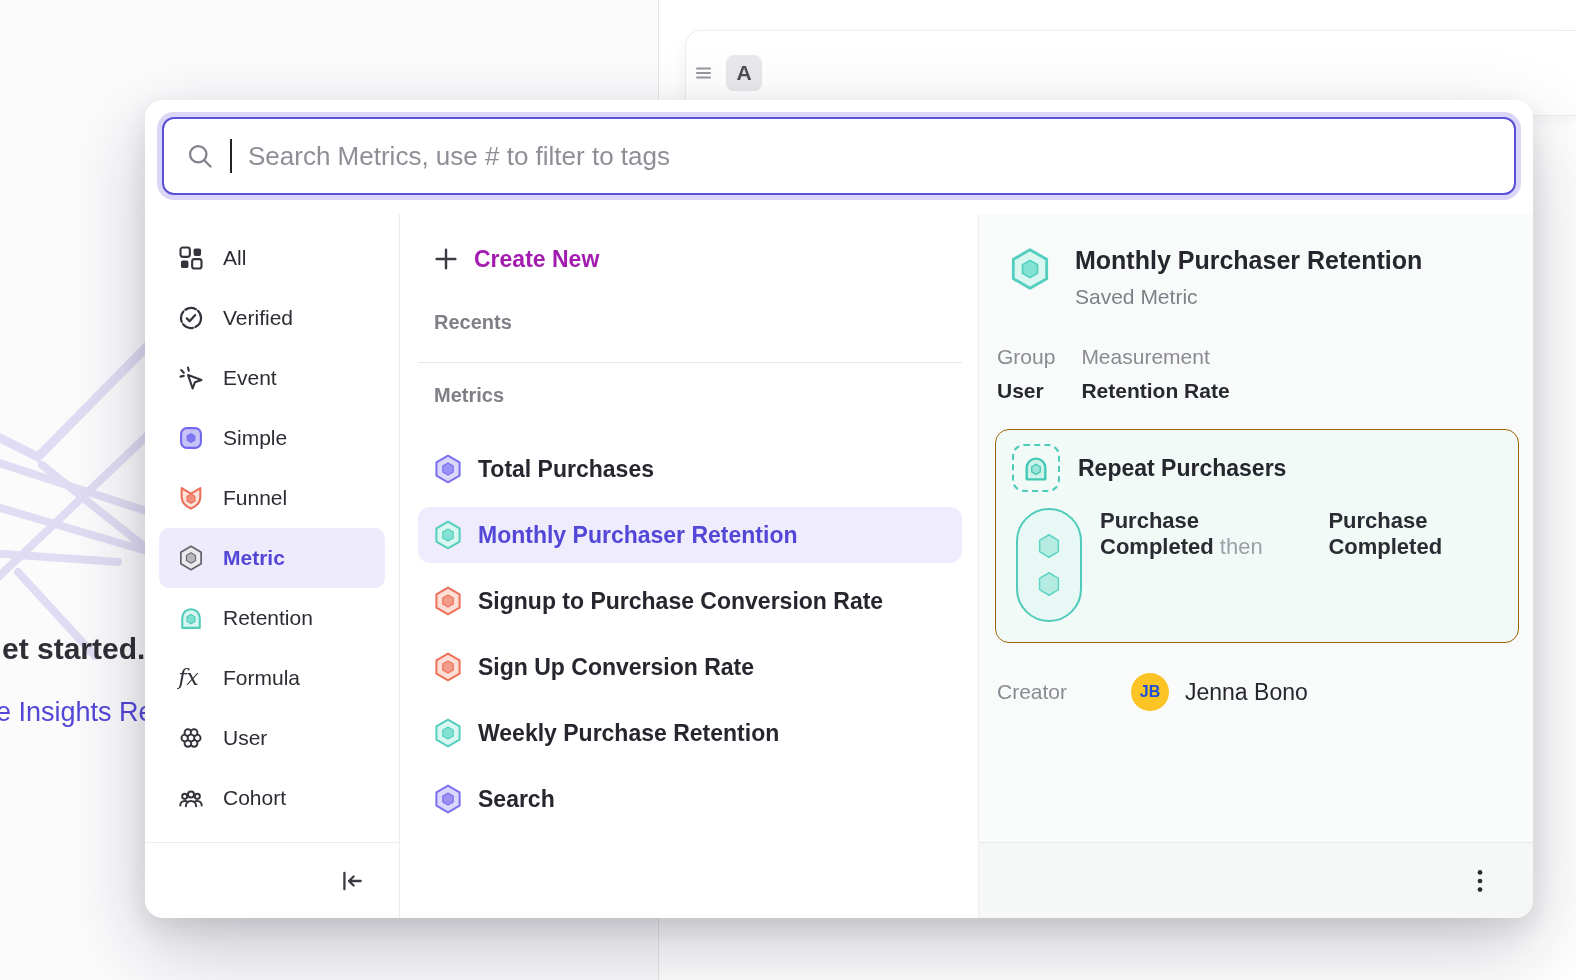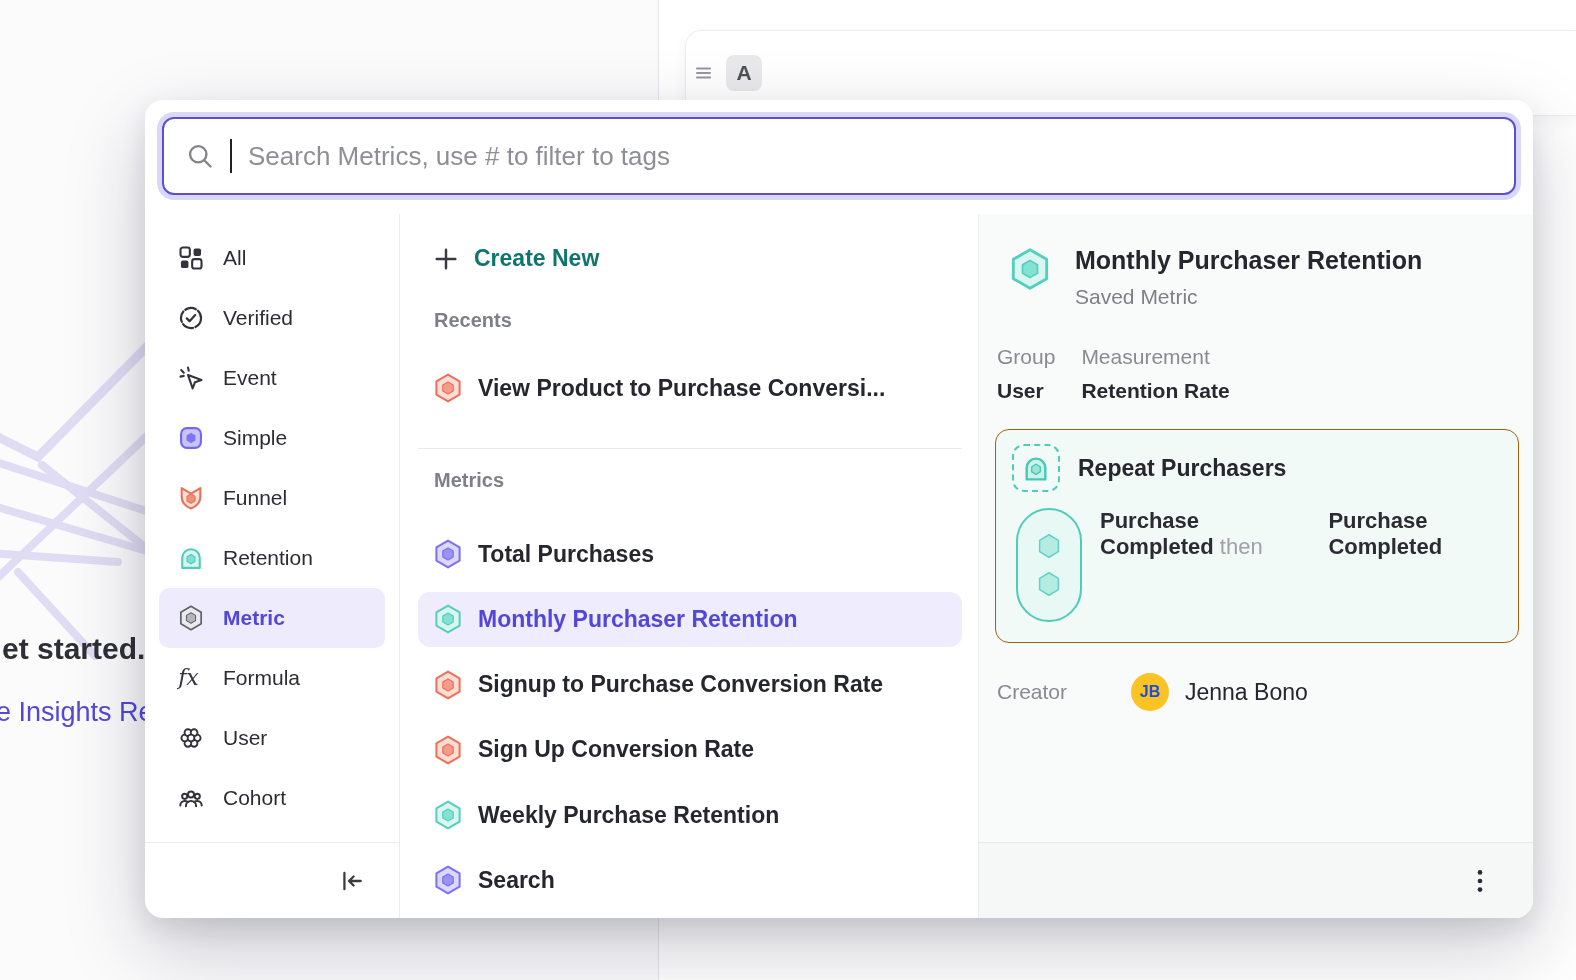--- a/index.html
+++ b/index.html
@@ -44,21 +44,21 @@
   .sb-icon { width:28px; height:28px; flex:0 0 auto; }
   .sb-footer { margin-top:auto; border-top:1px solid #ededf0; height:76px; display:flex; align-items:center; justify-content:flex-end; padding-right:34px; }
 
   
   .list-col { flex:1; display:flex; flex-direction:column; padding-top:16px; min-width:0; }
   .row { height:56px; margin:0 16px 10px 18px; border-radius:12px; display:flex; align-items:center; gap:14px; padding:0 14px; cursor:pointer; }
   .row.selected { background:#efecfd; }
   .row .r-label { font-size:23px; font-weight:600; color:#26262e; white-space:nowrap; overflow:hidden; text-overflow:ellipsis; }
   .row.selected .r-label { color:#5347d8; }
   .create-row { height:58px; margin:0 16px 0 18px; display:flex; align-items:center; gap:14px; padding:0 14px; cursor:pointer; }
-  .create-row .r-label { font-size:23px; font-weight:600; color:#0f766e; }
+  .create-row .r-label { font-size:23px; font-weight:600; color:#a21caf; }
   .sec-heading { font-size:20px; font-weight:600; color:#7f7f88; margin:16px 0 0 34px; height:36px; display:flex; align-items:center; }
   .sec-heading.recents { margin-top:16px; }
   .sec-heading.metrics { margin-top:14px; margin-bottom:28px; }
   .list-divider { border-top:1px solid #e9e9ec; margin:22px 16px 0 18px; }
   .recents-item { margin-top:22px; }
   .hx { width:32px; height:32px; flex:0 0 auto; }
   .purple { --hf:#dcd8fb; --hs:#7b70f0; --hif:#9a92f4; }
   .teal   { --hf:#d9f6f1; --hs:#54cfbd; --hif:#83e2d4; }
   .orange { --hf:#fcded7; --hs:#ee7058; --hif:#f29c89; }
   .grayhx { --hf:#ebebee; --hs:#63636b; --hif:#b5b5bc; }
@@ -181,33 +181,33 @@
       </div>
 
       <div class="sb-item">
         <svg class="sb-icon" viewBox="0 0 24 24">
           <path d="M4 3.5 L12 8.2 L20 3.5 V11 C20 16.5 16.5 19.3 12 21 C7.5 19.3 4 16.5 4 11 Z" fill="#fbe3dc" stroke="#ed6f58" stroke-width="1.8" stroke-linejoin="round"></path>
           <path d="M12 8.6 15.4 10.6 v4 L12 16.6 8.6 14.6 v-4 Z" fill="#f0907b" stroke="#ed6f58" stroke-width="1"></path>
         </svg>
         <span class="sb-label">Funnel</span>
       </div>
 
+      <div class="sb-item selected">
+        <svg class="sb-icon grayhx">
+            <use href="#sym-hex"></use>
+          </svg>
+        <span class="sb-label">Metric</span>
+      </div>
+
       <div class="sb-item">
         <svg class="sb-icon" viewBox="0 0 24 24">
           <path d="M4.5 20.5 V12 a7.5 7.5 0 0 1 15 0 v8.5 Z" fill="#d9f5f0" stroke="#4fccba" stroke-width="1.8" stroke-linejoin="round"></path>
           <path d="M12 9 15.4 11 v4 L12 17 8.6 15 v-4 Z" fill="#7fe0d1" stroke="#4fccba" stroke-width="1"></path>
         </svg>
         <span class="sb-label">Retention</span>
-      </div>
-
-      <div class="sb-item selected">
-        <svg class="sb-icon grayhx">
-            <use href="#sym-hex"></use>
-          </svg>
-        <span class="sb-label">Metric</span>
       </div>
 
       <div class="sb-item">
         <svg class="sb-icon" viewBox="0 0 24 24">
           <text x="1" y="18" font-size="19" font-style="italic" fill="#33333b">ƒx</text>
         </svg>
         <span class="sb-label">Formula</span>
       </div>
 
       <div class="sb-item">
@@ -250,26 +250,20 @@
 
       <div class="create-row">
         <svg width="28" height="28" viewBox="0 0 24 24">
           <path d="M12 4 v16 M4 12 h16" stroke="#3a3a42" stroke-width="2.1" stroke-linecap="round"></path>
         </svg>
         <span class="r-label">Create New</span>
       </div>
 
       <div class="sec-heading recents">Recents</div>
 
-      <div class="row recents-item">
-        <svg class="hx orange">
-            <use href="#sym-hex"></use>
-          </svg>
-        <span class="r-label">View Product to Purchase Conversi...</span>
-      </div>
 
       <div class="list-divider"></div>
 
       <div class="sec-heading metrics">Metrics</div>
 
       <div class="row">
         <svg class="hx purple">
             <use href="#sym-hex"></use>
           </svg>
         <span class="r-label">Total Purchases</span>

